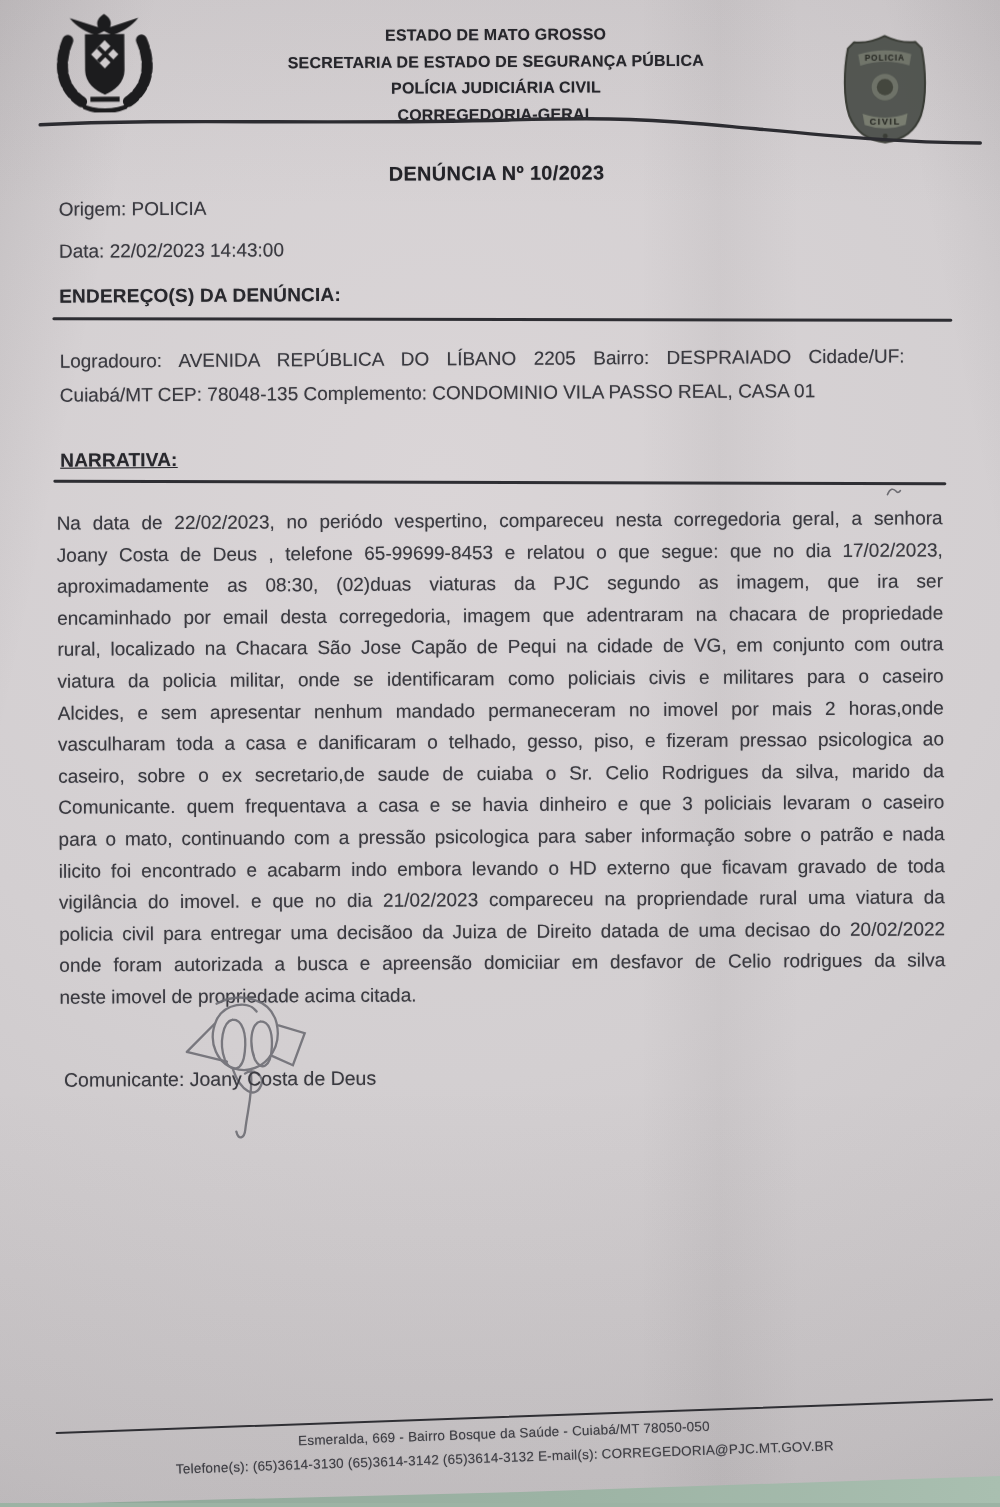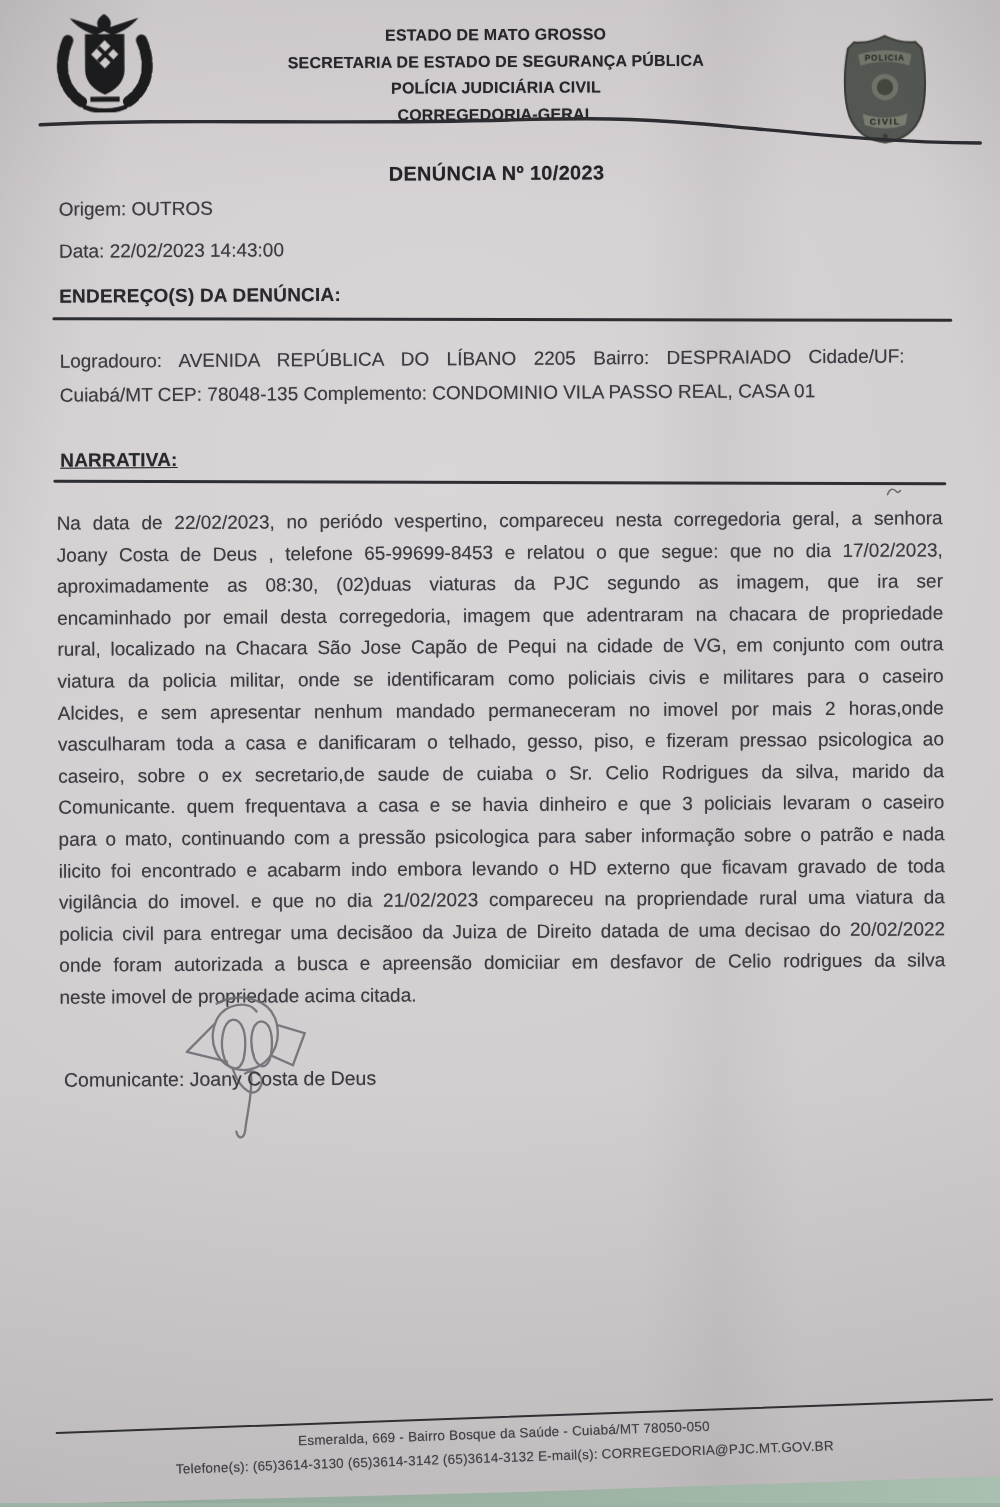--- a/index.html
+++ b/index.html
@@ -102,21 +102,21 @@
       <text x="46" y="89" font-size="9" text-anchor="middle" fill="#22241d" font-weight="bold" letter-spacing="1.5">CIVIL</text>
       <circle cx="46" cy="100" r="2.4" fill="#343730"></circle>
     </svg>
 
     <svg class="divider" viewBox="0 0 956 54" preserveAspectRatio="none" aria-hidden="true">
       <path d="M8 18 C140 12 300 20 480 16 C580 14 622 16 700 24 C790 33 862 41 948 42" fill="none" stroke="#2c2c31" stroke-width="3.4" stroke-linecap="round"></path>
     </svg>
 
     <div class="title">DENÚNCIA Nº 10/2023</div>
 
-    <div class="line-origem">Origem: OUTROS</div>
+    <div class="line-origem">Origem: POLICIA</div>
     <div class="line-data">Data: 22/02/2023 14:43:00</div>
 
     <div class="sec-h h-endereco">ENDEREÇO(S) DA DENÚNCIA:</div>
     <div class="rule rule-1"></div>
 
     <div class="addr-lines">
         <div>Logradouro:  AVENIDA REPÚBLICA DO LÍBANO 2205 Bairro: DESPRAIADO Cidade/UF:</div>
         <div>Cuiabá/MT CEP: 78048-135 Complemento: CONDOMINIO VILA PASSO REAL, CASA 01</div>
       </div>
 

